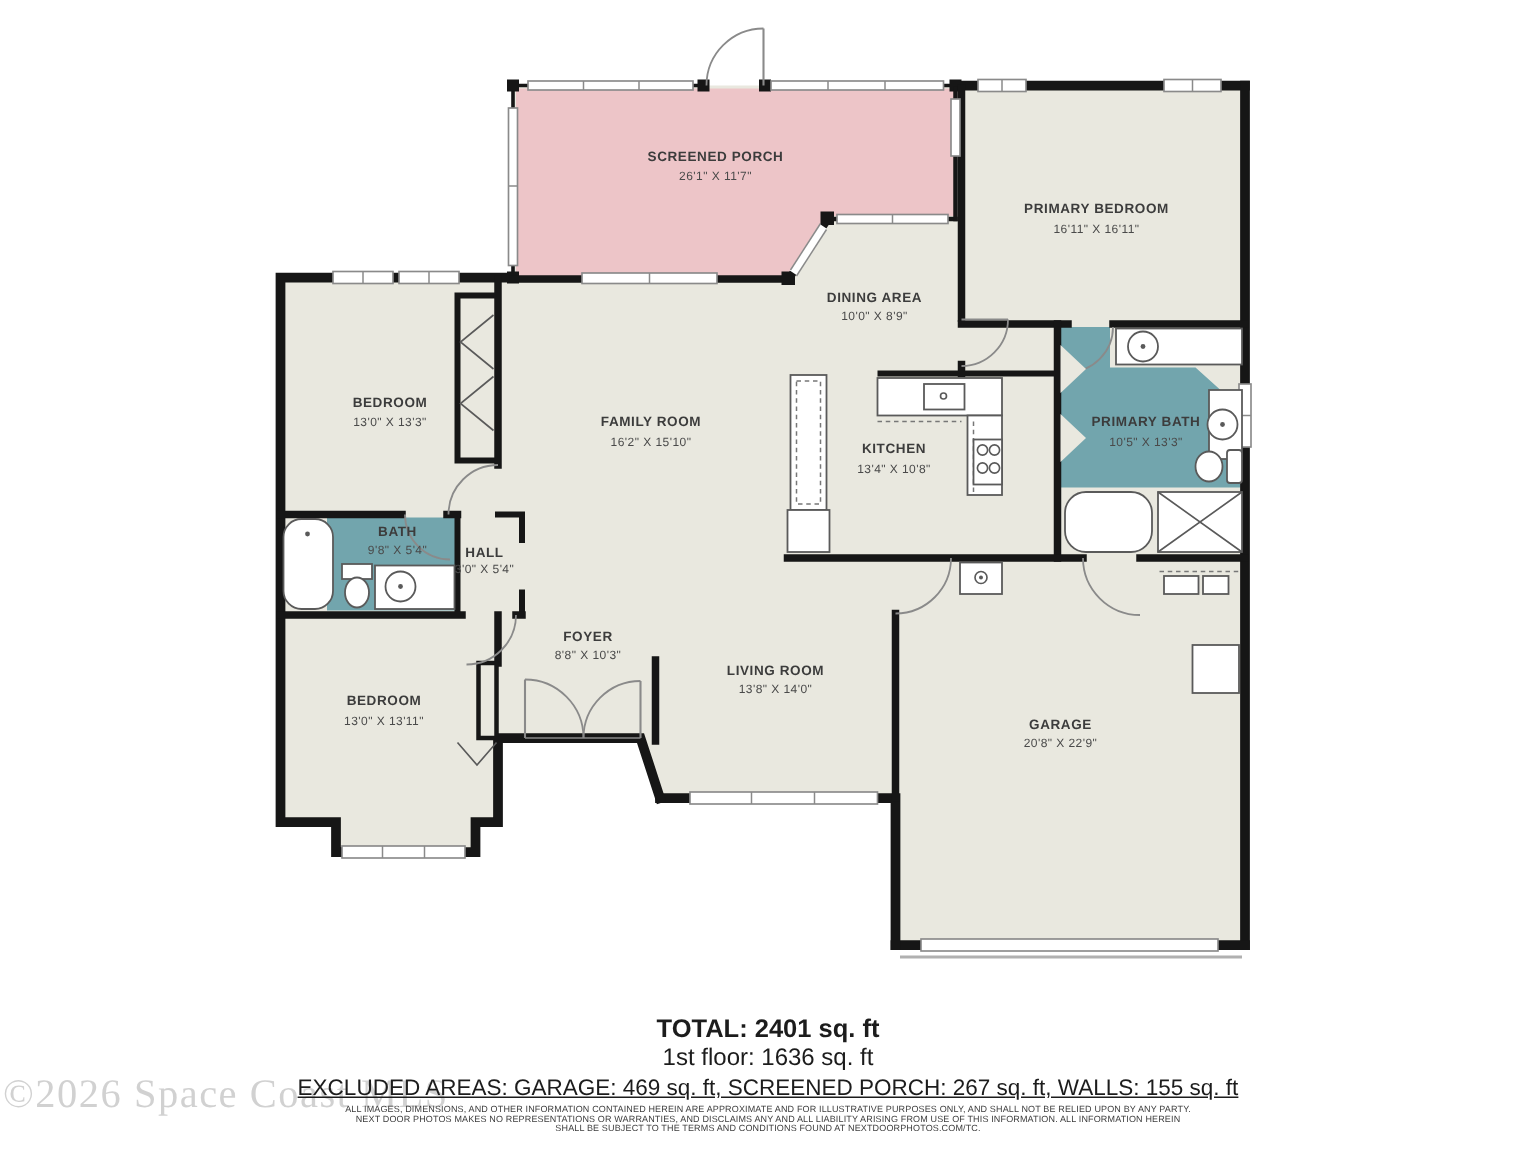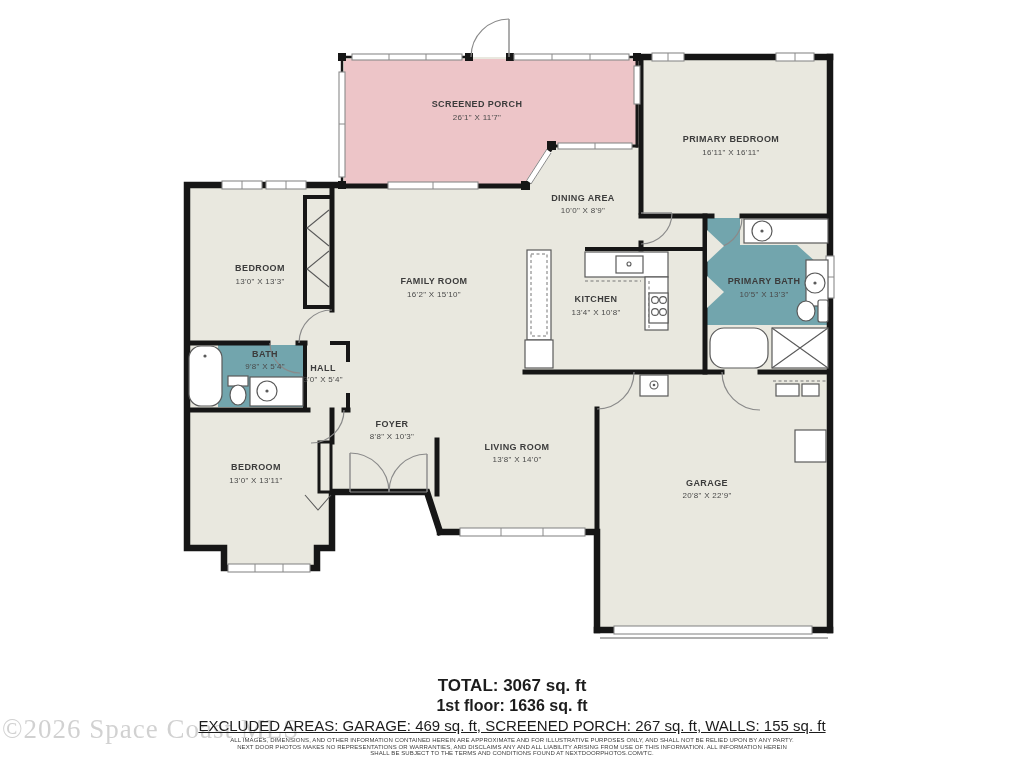--- a/index.html
+++ b/index.html
@@ -19,21 +19,21 @@
   .fx{fill:#ffffff;stroke:#5a5a5a;stroke-width:1.2;}
   .fxl{stroke:#5a5a5a;stroke-width:1.1;fill:none;}
   .dash{stroke:#777;stroke-width:1;fill:none;stroke-dasharray:3 2.5;}
   .post{fill:#161616;}
   .rn{font-family:"Liberation Sans",sans-serif;font-size:9px;font-weight:700;fill:#3c3c3c;
       letter-spacing:.4px;text-anchor:middle;}
   .rd{font-family:"Liberation Sans",sans-serif;font-size:8px;font-weight:400;fill:#4a4a4a;
       letter-spacing:.3px;text-anchor:middle;}
   .summary{position:absolute;left:0;width:1024px;text-align:center;color:#1c1c1c;}
   .sum-total{top:676px;font-size:17px;font-weight:700;}
-  .sum-floor{top:697px;font-size:16px;font-weight:700;}
+  .sum-floor{top:697px;font-size:16px;font-weight:400;}
   .sum-excl{top:717px;font-size:15px;font-weight:400;z-index:3;text-decoration:underline;}
   .fineprint{position:absolute;left:0;top:737px;width:1024px;text-align:center;z-index:3;}
   .fineprint div{font-size:6px;line-height:6.6px;color:#3d3d3d;letter-spacing:.1px;}
   .watermark{position:absolute;left:2px;top:714px;font-family:Liberation Serif, serif;
              font-size:27px;color:rgba(90,90,90,0.28);letter-spacing:1px;z-index:2;white-space:nowrap;}
 </style>
 </head>
 <body>
 
 <div class="canvas">
@@ -256,21 +256,21 @@
       <text class="rd" x="392" y="439">8'8" X 10'3"</text>
 
       <text class="rn" x="517" y="450">LIVING ROOM</text>
       <text class="rd" x="517" y="462">13'8" X 14'0"</text>
 
       <text class="rn" x="707" y="486">GARAGE</text>
       <text class="rd" x="707" y="498">20'8" X 22'9"</text>
     </g>
   </svg>
 
-  <div class="summary sum-total">TOTAL: 3067 sq. ft</div>
+  <div class="summary sum-total">TOTAL: 2401 sq. ft</div>
   <div class="summary sum-floor">1st floor: 1636 sq. ft</div>
   <div class="summary sum-excl">EXCLUDED AREAS: GARAGE: 469 sq. ft, SCREENED PORCH: 267 sq. ft, WALLS: 155 sq. ft</div>
 
   <div class="fineprint">
     <div>ALL IMAGES, DIMENSIONS, AND OTHER INFORMATION CONTAINED HEREIN ARE APPROXIMATE AND FOR ILLUSTRATIVE PURPOSES ONLY, AND SHALL NOT BE RELIED UPON BY ANY PARTY.</div>
     <div>NEXT DOOR PHOTOS MAKES NO REPRESENTATIONS OR WARRANTIES, AND DISCLAIMS ANY AND ALL LIABILITY ARISING FROM USE OF THIS INFORMATION. ALL INFORMATION HEREIN</div>
     <div>SHALL BE SUBJECT TO THE TERMS AND CONDITIONS FOUND AT NEXTDOORPHOTOS.COM/TC.</div>
   </div>
 
   <div class="watermark">©2026 Space Coast MLS</div>

